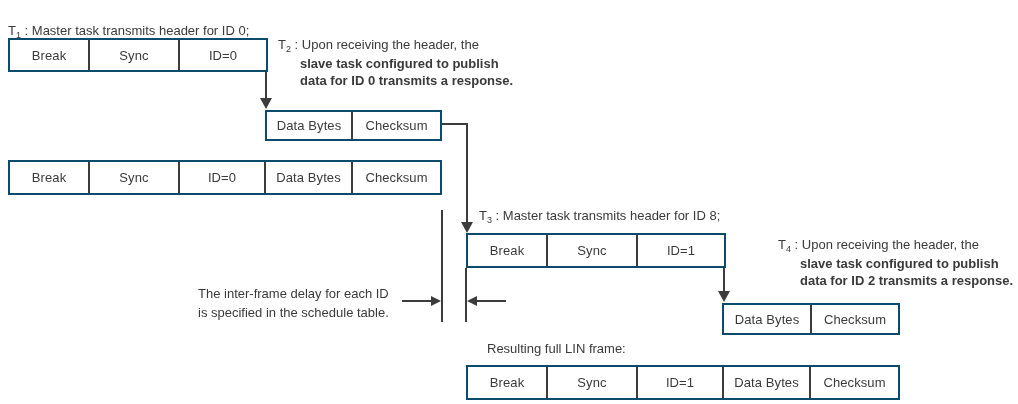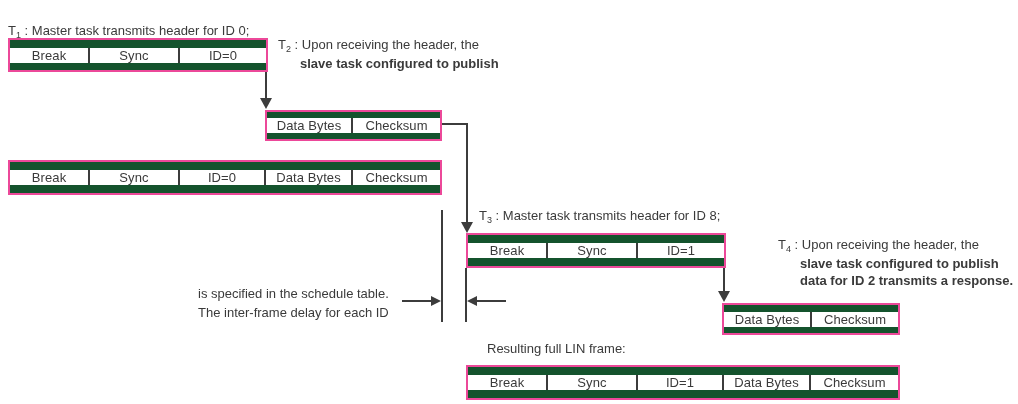--- a/index.html
+++ b/index.html
@@ -18,23 +18,22 @@
     height: 404px;
     background: #ffffff;
     overflow: hidden;
   }
 
   
   .frame {
     position: absolute;
     display: flex;
     box-sizing: border-box;
-    border: 2px solid #ec4899;
+    border: 2px solid #0c4a6e;
     background: #14532d;
-    align-items: center;
   }
   .cell {
     box-sizing: border-box;
     display: flex;
     align-items: center;
     justify-content: center;
     border-right: 2px solid #3c3c3c;
     font-size: 13px;
     color: #3a3a3a;
     letter-spacing: 0.1px;
@@ -99,21 +98,21 @@
 <div id="canvas">
 
   <div class="note" style="left:8px; top:22px;"><span class="lbl">T<sub>1</sub></span><span> : Master task transmits header for ID 0;</span></div>
 
   <div class="frame" style="left:8px; top:38px; width:260px; height:34px;">
     <div class="cell" style="width:80px;">Break</div>
     <div class="cell" style="width:90px;">Sync</div>
     <div class="cell" style="width:86px;">ID=0</div>
   </div>
 
-  <div class="note" style="left:278px; top:36px;"><span class="lbl">T<sub>2</sub></span><span> : Upon receiving the header, the</span><span class="indent">slave task configured to publish</span></div>
+  <div class="note" style="left:278px; top:36px;"><span class="lbl">T<sub>2</sub></span><span> : Upon receiving the header, the</span><span class="indent">slave task configured to publish</span><span class="indent">data for ID 0 transmits a response.</span></div>
 
   <div class="vline" style="left:265px; top:72px; height:27px;"></div>
   <div class="arrow-down" style="left:260px; top:98px;"></div>
 
   <div class="frame" style="left:265px; top:110px; width:177px; height:31px;">
     <div class="cell" style="width:86px;">Data Bytes</div>
     <div class="cell" style="width:87px;">Checksum</div>
   </div>
 
   <div class="hline" style="left:442px; top:123px; width:26px;"></div>
@@ -134,21 +133,21 @@
     <div class="cell" style="width:80px;">Break</div>
     <div class="cell" style="width:90px;">Sync</div>
     <div class="cell" style="width:86px;">ID=1</div>
   </div>
 
   <div class="note" style="left:742px; top:236px;margin-left:36px;"><span class="lbl">T<sub>4</sub></span><span> : Upon receiving the header, the</span><span class="indent">slave task configured to publish</span><span class="indent">data for ID 2 transmits a response.</span></div>
 
   <div class="vline" style="left:723px; top:268px; height:24px;"></div>
   <div class="arrow-down" style="left:718px; top:291px;"></div>
 
-  <div class="note" style="left:198px; top:284px; line-height:19px;"><span style="display:block;">is specified in the schedule table.</span><span>The inter-frame delay for each ID</span></div>
+  <div class="note" style="left:198px; top:284px; line-height:19px;"><span>The inter-frame delay for each ID</span><span style="display:block;">is specified in the schedule table.</span></div>
 
   <div class="vline" style="left:441px; top:210px; height:112px;"></div>
 
   <div class="vline" style="left:465px; top:268px; height:54px;"></div>
 
   <div class="hline" style="left:402px; top:300px; width:32px;"></div>
   <div class="arrow-right" style="left:431px; top:296px;"></div>
 
   <div class="hline" style="left:474px; top:300px; width:32px;"></div>
   <div class="arrow-left" style="left:467px; top:296px;"></div>

